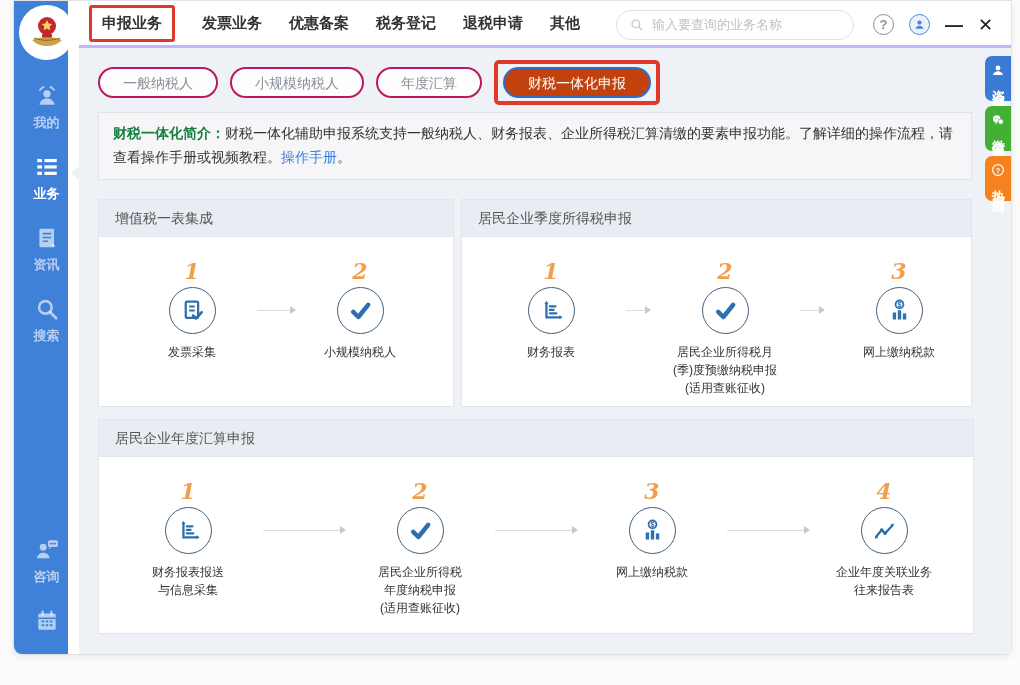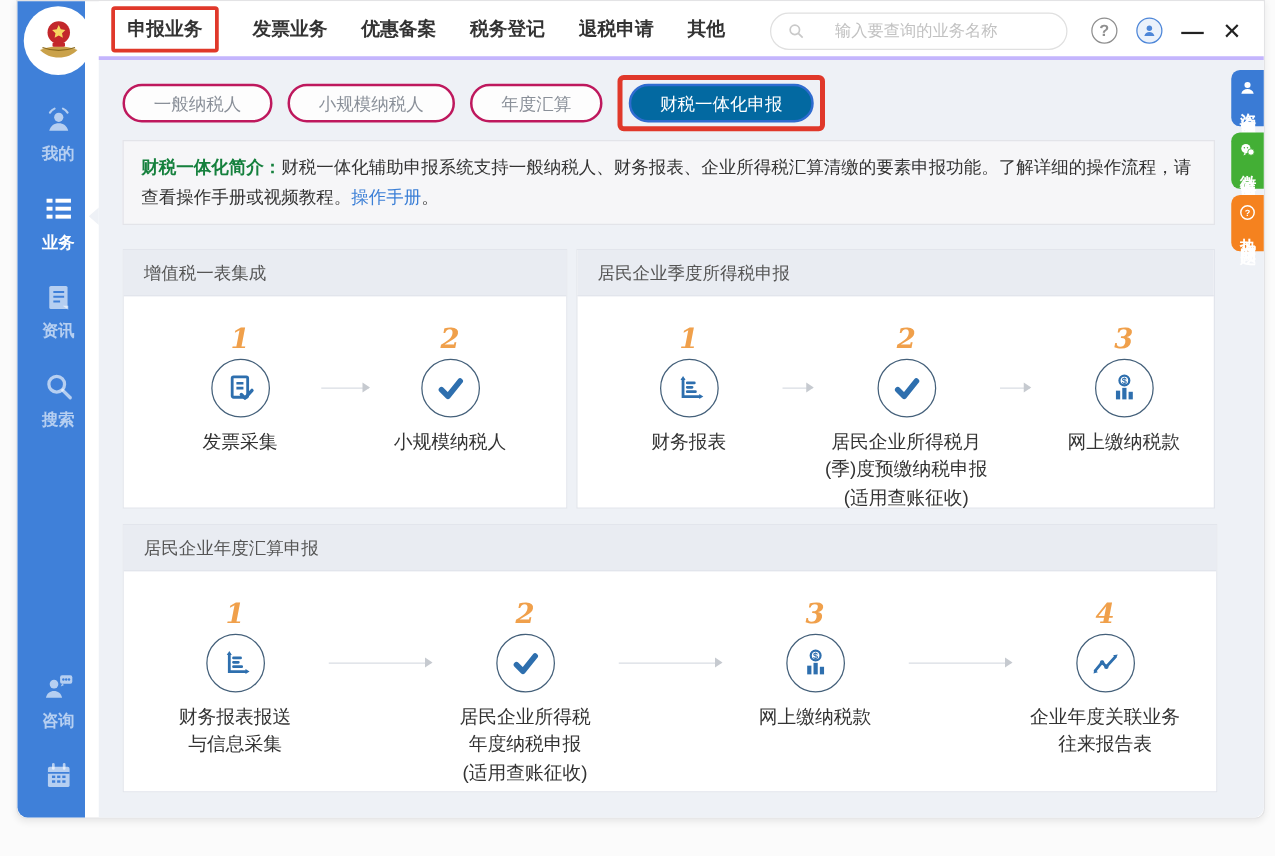--- a/index.html
+++ b/index.html
@@ -22,37 +22,37 @@
   .side-item svg { width:26px; height:26px; }
 
   
   .header { position:absolute; left:65px; top:0; right:0; height:47px; background:#fff; border-bottom:3px solid #c4b5fd;
             display:flex; align-items:center; }
   .nav { display:flex; align-items:center; gap:27px; padding-left:10px; font-size:15px; font-weight:bold; color:#333; }
   .nav-item { cursor:pointer; white-space:nowrap; }
   .nav-item.hl { border:3px solid #e0382a; border-radius:3px; padding:6px 10px; }
   .header-right { position:absolute; right:18px; top:0; height:47px; display:flex; align-items:center; gap:15px; }
   .searchbox { width:238px; height:30px; border:1px solid #e0e0e0; border-radius:16px; display:flex; align-items:center;
-               gap:24px; padding:2px 12px; color:#c2c2c2; font-size:13px; margin-right:4px; }
+               gap:8px; padding:2px 12px; color:#c2c2c2; font-size:13px; margin-right:4px; }
   .searchbox svg { width:15px; height:15px; flex:none; color:#c9c9c9; }
   .circle-btn { width:21px; height:21px; border-radius:50%; display:flex; align-items:center; justify-content:center;
                 font-size:13px; cursor:pointer; }
   .help { border:1.5px solid #8f8f8f; color:#8f8f8f; font-weight:bold; }
   .user { border:1.5px solid #4d86d8; background:#eaf1fb; color:#4d86d8; }
   .user svg { width:13px; height:13px; }
   .winbtn { font-size:18px; color:#222; font-weight:bold; cursor:pointer; line-height:1; }
 
   
   .content { position:absolute; left:65px; top:47px; right:0; bottom:0; background:#eef1f6;
              border-radius:0 0 8px 0; padding:12px 39px 0 19px; }
 
   .subtabs { display:flex; align-items:center; gap:12px; height:44px; }
   .pill { height:31px; line-height:29px; padding:0 23px; border:2px solid #be185d; border-radius:17px; background:#fdfdfd;
           color:#8a9099; font-size:14px; cursor:pointer; white-space:nowrap; }
-  .pill.sel { background:#0369a1; border-color:#2f6cd0; color:#fff; }
+  .pill.sel { background:#c2410c; border-color:#2f6cd0; color:#fff; }
   .red-wrap { border:4px solid #e0382a; border-radius:5px; padding:3px 5px; }
 
   .intro { margin-top:8px; background:#f6f6f8; border:1px solid #e3e4e9; padding:9px 14px; font-size:14px;
            line-height:1.7; color:#333; }
   .intro b { color:#15803d; }
   .intro a { color:#3b7fd6; text-decoration:none; cursor:pointer; }
 
   .panel-row { display:flex; gap:7px; margin-top:19px; }
   .panel { background:#fff; border:1px solid #e2e5ec; }
   .panel-hd { height:37px; line-height:37px; background:#e9ecf2; border-bottom:1px solid #e2e5ec;
@@ -60,21 +60,21 @@
   .panel-bd { display:flex; align-items:flex-start; padding-top:21px; }
   .p1 { width:358px; height:208px; } .p2 { width:511px; height:208px; }
   .p3 { width:876px; height:215px; margin-top:12px; }
 
   .step { display:flex; flex-direction:column; align-items:center; flex:none; }
   .step-num { font-family:"DejaVu Serif",serif; font-style:italic; font-weight:bold; font-size:22px; color:#f0a04b;
               height:29px; line-height:26px; }
   .step-circle { width:47px; height:47px; border:1px solid #44607a; border-radius:50%; background:#fff;
                  display:flex; align-items:center; justify-content:center; color:#2e6fae; cursor:pointer; }
   .step-circle svg { width:27px; height:27px; }
-  .step-label { margin-top:9px; font-size:15px; color:#333; text-align:center; white-space:pre-line; line-height:1.5; }
+  .step-label { margin-top:9px; font-size:12px; color:#333; text-align:center; white-space:pre-line; line-height:1.5; }
   .arrow { flex:1; height:1px; background:#d9dde3; margin-top:52px; position:relative; min-width:24px; }
   .arrow:after { content:""; position:absolute; right:-1px; top:-4px; border-top:4px solid transparent;
                  border-bottom:4px solid transparent; border-left:6px solid #c6cad0; }
 
   
   .side-tabs { position:absolute; right:0; top:55px; display:flex; flex-direction:column; gap:5px; align-items:flex-end; }
   .side-tab { width:26px; border-radius:7px 0 0 7px; color:#fff; display:flex; flex-direction:column; align-items:center;
               padding:7px 0 9px; gap:3px; cursor:pointer; }
   .side-tab svg { width:14px; height:14px; }
   .side-tab .vtext { writing-mode:vertical-rl; text-orientation:upright; font-size:13px; font-weight:bold; letter-spacing:3px; }

